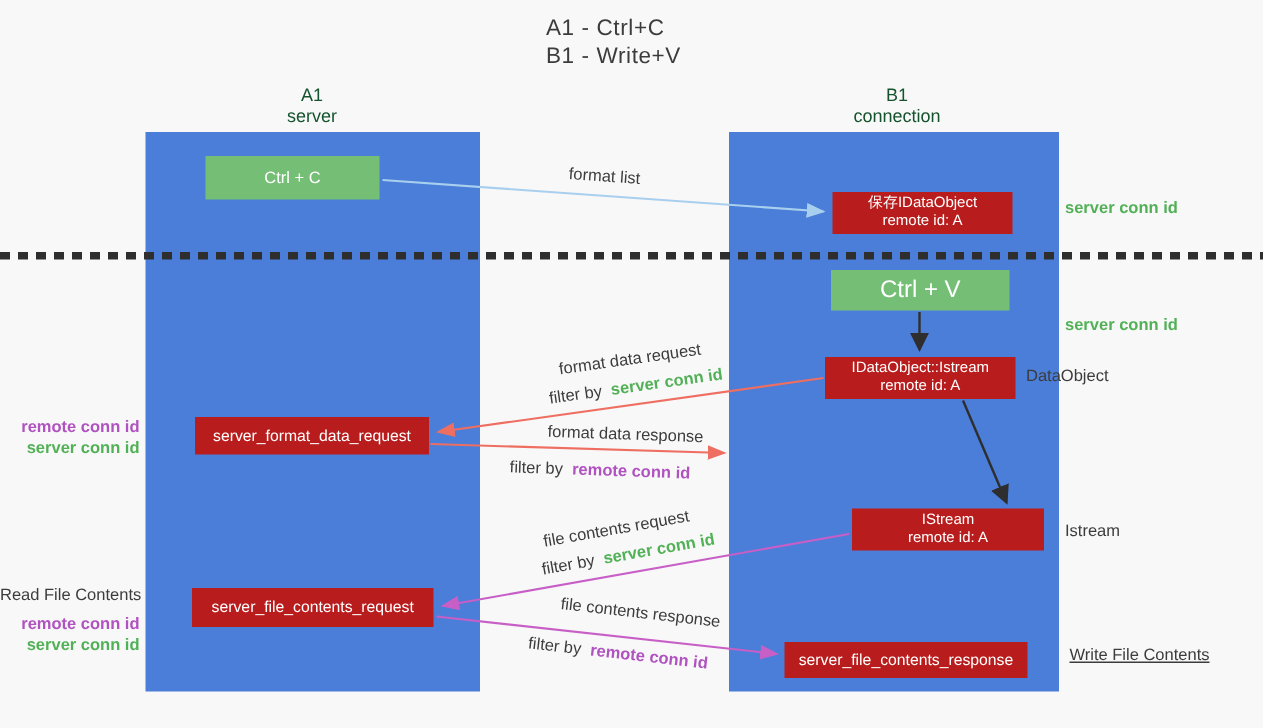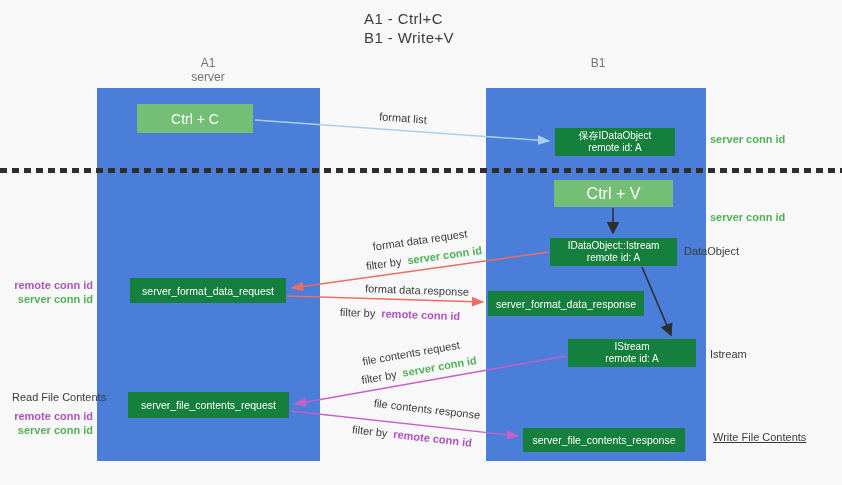--- a/index.html
+++ b/index.html
@@ -1,53 +1,53 @@
 <!DOCTYPE html>
 <html><head>
 <meta charset="utf-8">
 <style>
   html,body{margin:0;padding:0;}
   body{font-family:"Liberation Sans","DejaVu Sans",sans-serif;background:#f8f8f8;}
   #canvas{position:relative;width:842px;height:485px;background:#f8f8f8;overflow:hidden;}
   .abs{position:absolute;}
   .title{left:364px;top:9px;font-size:15px;color:#3c3c3c;line-height:19px;letter-spacing:.4px;z-index:4;}
-  .col-header{font-size:12px;color:#737373;text-align:center;line-height:14px;width:120px;z-index:4;}
+  .col-header{font-size:12px;color:#14532d;text-align:center;line-height:14px;width:120px;z-index:4;}
   #hdr-left{left:148px;top:56px;}
   #hdr-right{left:538px;top:56px;}
   .panel{background:#4a7ed8;z-index:1;}
   #panel-left{left:97px;top:88px;width:223px;height:373px;}
   #panel-right{left:486px;top:88px;width:220px;height:373px;}
   #divider{left:0;top:168px;width:842px;height:5px;z-index:2;
     background:repeating-linear-gradient(90deg,#2e2e2e 0 7px,transparent 7px 12px);}
   .node{display:flex;flex-direction:column;align-items:center;justify-content:center;
         color:#fff;text-align:center;z-index:3;}
   .green{background:#74bf75;}
-  .orange{background:#15803d;}
-  #node-ctrl-c{left:137px;top:104px;width:116px;height:29px;font-size:14px;text-align:right;}
+  .orange{background:#b91c1c;}
+  #node-ctrl-c{left:137px;top:104px;width:116px;height:29px;font-size:11px;text-align:right;}
   #node-save{left:555px;top:128px;width:120px;height:28px;font-size:10px;line-height:12px;}
   #node-ctrl-v{left:554px;top:180px;width:119px;height:27px;font-size:16px;}
   #node-getdata{left:550px;top:238px;width:127px;height:28px;font-size:10px;line-height:12px;}
   #node-format-req{left:130px;top:278px;width:156px;height:25px;font-size:10.5px;align-items:center;}
   #node-format-resp{left:488px;top:291px;width:156px;height:25px;font-size:10.5px;}
   #node-istream{left:568px;top:339px;width:128px;height:28px;font-size:10px;line-height:12px;}
   #node-file-req{left:128px;top:392px;width:161px;height:26px;font-size:10.5px;}
   #node-file-resp{left:523px;top:428px;width:162px;height:24px;font-size:10.5px;}
   .side-label{font-size:11px;white-space:nowrap;z-index:4;line-height:13px;}
   .green-text{color:#52b157;font-weight:bold;}
   .purple-text{color:#b052c0;font-weight:bold;}
   .plain-text{color:#3c3c3c;}
   #r-ann-0{left:710px;top:133px;}
   #r-ann-1{left:710px;top:211px;}
   #r-ann-2{left:684px;top:245px;}
   #r-ann-3{left:710px;top:348px;}
   #r-ann-4{left:713px;top:431px;text-decoration:underline;}
   .l-ann{left:0;width:93px;text-align:right;}
   #l-ann-0{top:279px;}
   #l-ann-1{top:293px;}
-  #l-ann-2{top:391px;width:90px;margin-left:12px;}
+  #l-ann-2{top:391px;width:90px;}
   #l-ann-3{top:410px;}
   #l-ann-4{top:424px;}
   .flow-label{font-size:11px;color:#3c3c3c;white-space:nowrap;z-index:4;}
   .flow-label .key{margin-left:3px;}
   #fl-label{left:403px;top:118px;transform:translate(-50%,-50%) rotate(4deg);}
   #fdr-label{left:420px;top:240px;transform:translate(-50%,-50%) rotate(-8deg);}
   #fdr-filter{left:424px;top:258px;transform:translate(-50%,-50%) rotate(-8deg);}
   #fdresp-label{left:417px;top:290px;transform:translate(-50%,-50%) rotate(2deg);}
   #fdresp-filter{left:400px;top:314px;transform:translate(-50%,-50%) rotate(2deg);}
   #fcr-label{left:411px;top:353px;transform:translate(-50%,-50%) rotate(-10deg);}
@@ -65,20 +65,21 @@
     <div>A1 - Ctrl+C</div>
     <div>B1 - Write+V</div>
   </div>
 
   <div class="abs col-header" id="hdr-left">
     <div>A1</div>
     <div>server</div>
   </div>
   <div class="abs col-header" id="hdr-right">
     <div>B1</div>
+    <div>connection</div>
   </div>
 
   <div class="abs panel" id="panel-left"></div>
   <div class="abs panel" id="panel-right"></div>
 
   <svg id="arrow-layer" class="abs" width="842" height="485">
     <defs>
       <marker id="m-blue" markerWidth="10" markerHeight="8" refX="8" refY="3.5" orient="auto">
         <polygon points="0 0, 9 3.5, 0 7" fill="#a9cfee"></polygon>
       </marker>
@@ -112,23 +113,20 @@
   </div>
   <div class="abs node green" id="node-ctrl-v">
     <span>Ctrl + V</span>
   </div>
   <div class="abs node orange" id="node-getdata">
     <span>IDataObject::Istream</span>
     <span>remote id: A</span>
   </div>
   <div class="abs node orange" id="node-format-req">
     <span>server_format_data_request</span>
-  </div>
-  <div class="abs node orange" id="node-format-resp">
-    <span>server_format_data_response</span>
   </div>
   <div class="abs node orange" id="node-istream">
     <span>IStream</span>
     <span>remote id: A</span>
   </div>
   <div class="abs node orange" id="node-file-req">
     <span>server_file_contents_request</span>
   </div>
   <div class="abs node orange" id="node-file-resp">
     <span>server_file_contents_response</span>

